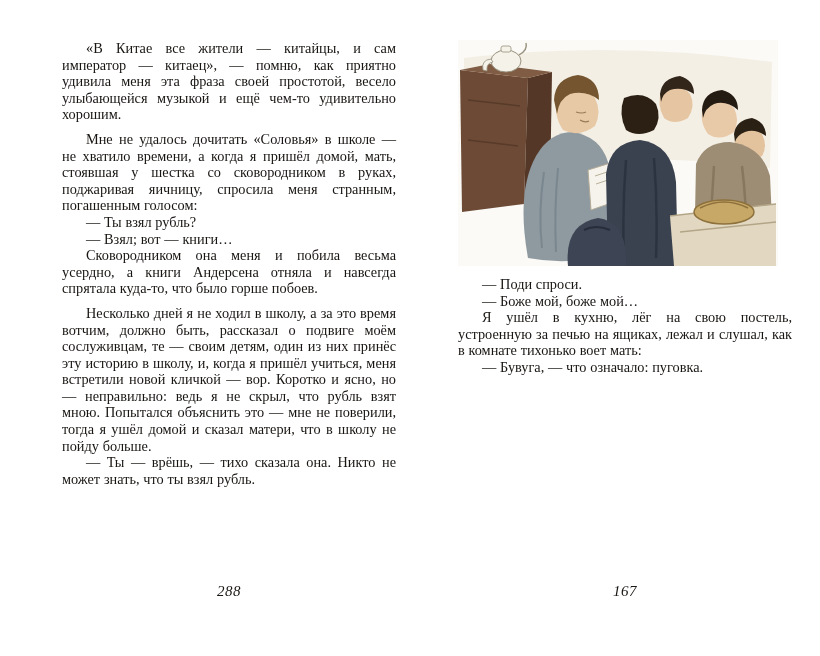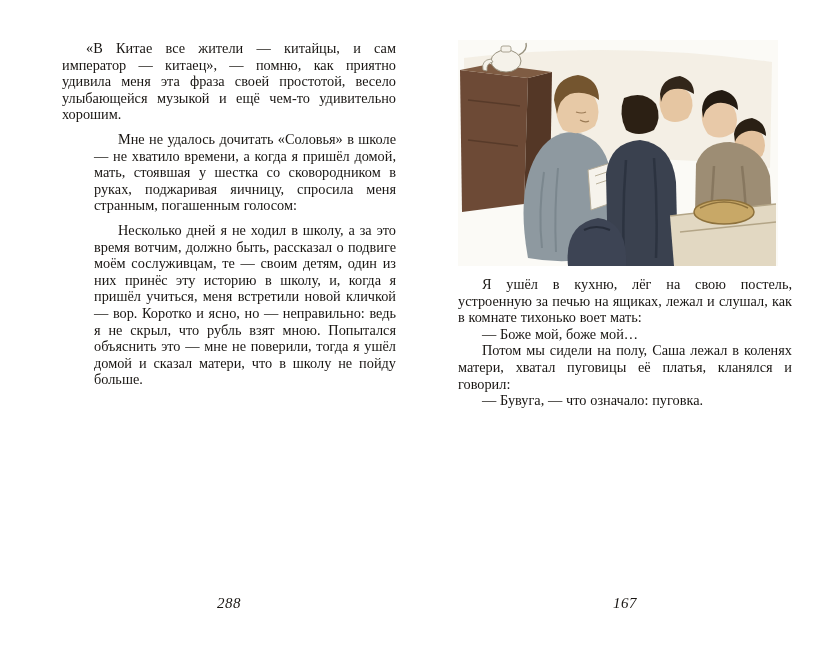--- a/index.html
+++ b/index.html
@@ -24,25 +24,25 @@
   }
   .text p {
     font-size:14.3px;
     line-height:16.6px;
     text-align:justify;
     text-indent:24px;
     hyphens:auto;
     -webkit-hyphens:auto;
     word-spacing:0.2px;
   }
-  .text p.spaced { margin-top:8px;margin-left:32px; }
+  .text p.spaced { margin-top:8px; }
   .pageno {
     position:absolute;
     left:0; right:0;
-    bottom:44px;
+    bottom:56px;
     text-align:center;
     font-style:italic;
     font-size:15px;
     letter-spacing:0.5px;
   }
   .illustration {
     width:320px;
     height:226px;
     margin:0 0 10px 0;
   }
@@ -51,21 +51,25 @@
 </head>
 <body>
 
 <div class="spread">
 
   <div class="page">
     <div class="text">
 
     <p class="para">«В Китае все жители — китайцы, и сам император — китаец», — помню, как приятно удивила меня эта фраза своей простотой, весело улыбающейся музыкой и ещё чем-то удивительно хорошим.</p>
         <p class="para spaced">Мне не удалось дочитать «Соловья» в школе — не хватило времени, а когда я пришёл домой, мать, стоявшая у шестка со сковородником в руках, поджаривая яичницу, спросила меня странным, погашенным голосом:</p>
+        <p class="para">— Ты взял рубль?</p>
+        <p class="para">— Взял; вот — книги…</p>
+        <p class="para">Сковородником она меня и побила весьма усердно, а книги Андерсена отняла и навсегда спрятала куда-то, что было горше побоев.</p>
         <p class="para spaced">Несколько дней я не ходил в школу, а за это время вотчим, должно быть, рассказал о подвиге моём сослуживцам, те — своим детям, один из них принёс эту историю в школу, и, когда я пришёл учиться, меня встретили новой кличкой — вор. Коротко и ясно, но — неправильно: ведь я не скрыл, что рубль взят мною. Попытался объяснить это — мне не поверили, тогда я ушёл домой и сказал матери, что в школу не пойду больше.</p>
+        <p class="para">— Ты — врёшь, — тихо сказала она. Никто не может знать, что ты взял рубль.</p>
       </div>
     <div class="pageno">288</div>
   </div>
 
   <div class="page">
     <div class="illustration" role="img" aria-label="Дети, склонившиеся над раскрытой книгой; позади на тёмном шкафчике стоит белый чайник">
       <svg viewBox="0 0 320 226" preserveAspectRatio="none">
 
         <rect width="320" height="226" fill="#fbfaf6"></rect>
         <path d="M6,18 Q160,0 314,22 L312,128 Q160,108 6,132 Z" fill="#efe9dc" opacity="0.65"></path>
@@ -122,21 +126,21 @@
           <ellipse cx="266" cy="172" rx="30" ry="12" fill="#c8a867" stroke="#8d713c" stroke-width="1.5"></ellipse>
           <path d="M242,168 Q266,156 290,168" fill="none" stroke="#8d713c" stroke-width="1.5"></path>
         </g>
 
         <path d="M110,226 Q106,184 140,178 Q170,182 168,226 Z" fill="#3d4454"></path>
         <path d="M126,190 Q138,184 152,190" stroke="#272d3a" stroke-width="2" fill="none"></path>
       </svg>
     </div>
     <div class="text">
 
+    <p class="para">— Поди спроси.</p>
+        <p class="para">— Боже мой, боже мой…</p>
         <p class="para">Я ушёл в кухню, лёг на свою постель, устроенную за печью на ящиках, лежал и слушал, как в комнате тихонько воет мать:</p>
-        <p class="para">— Боже мой, боже мой…</p>
-        <p class="para">Потом мы сидели на полу, Саша лежал в коленях матери, хватал пуговицы её платья, кланялся и говорил:</p>
         <p class="para">— Бувуга, — что означало: пуговка.</p>
       </div>
     <div class="pageno">167</div>
   </div>
 
 </div>
 
 </body></html>

